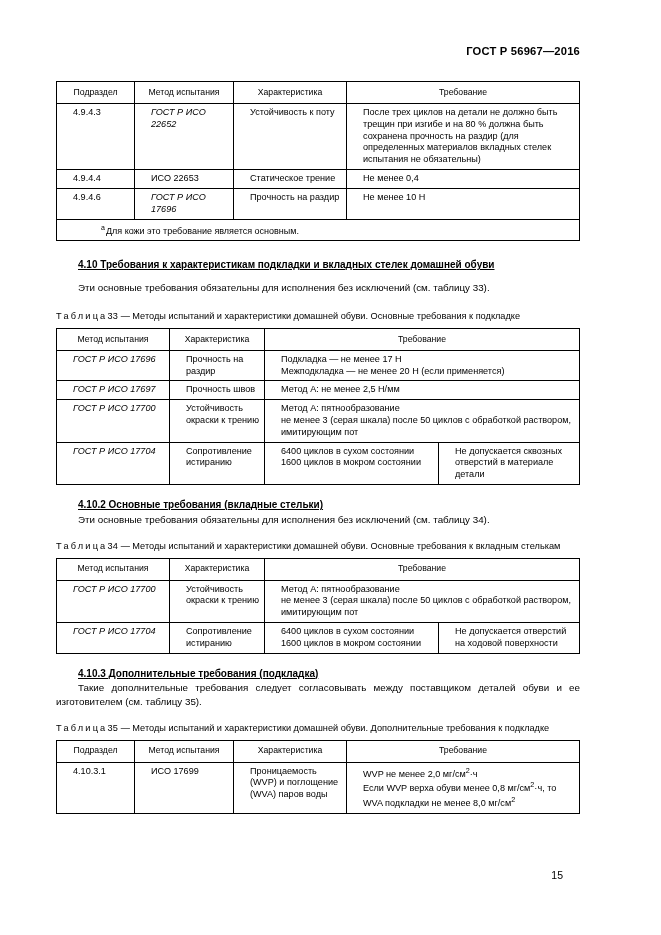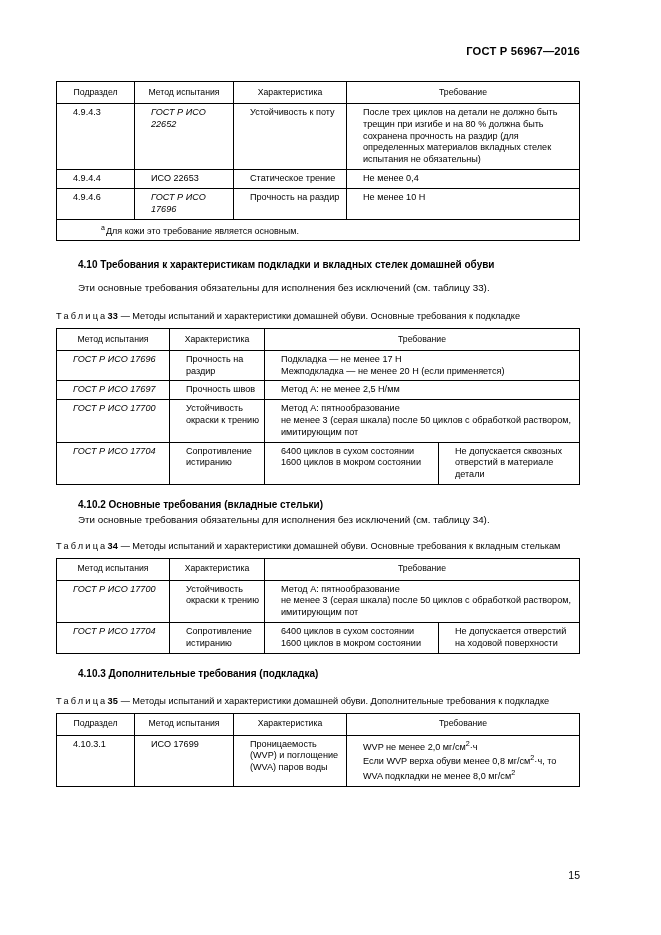--- a/index.html
+++ b/index.html
@@ -44,21 +44,20 @@
   .tbl-caption {
     font-size: 9.2px;
     margin-bottom: 5px;
     line-height: 1.25;
   }
   .tbl-caption .cap-word {
     letter-spacing: 2.2px;
   }
   .tbl-caption .cap-num {
     letter-spacing: .2px;
-    font-weight: bold;
   }
 
   
   table.gost {
     border-collapse: collapse;
     width: 100%;
     table-layout: fixed;
     font-size: 9.1px;
     line-height: 1.3;
   }
@@ -90,38 +89,39 @@
   }
   sup.su { font-size: 7.2px; vertical-align: super; }
 
   
   .sec-h {
     font-size: 10px;
     font-weight: bold;
     margin: 0;
     padding-left: 22px;
     line-height: 1.35;
+    text-decoration: underline;
   }
   .sec-h.lvl1 { margin-top: 17px; margin-bottom: 9px; }
   .sec-h.lvl2 { margin-top: 0; margin-bottom: 1px; }
   .body-p {
     font-size: 9.8px;
     margin: 0;
     line-height: 1.38;
     text-align: justify;
   }
   .body-p.indent { text-indent: 22px; }
   .gap-a { height: 17px; }
   .gap-b { height: 13px; }
   .gap-c { height: 15px; }
 
   
   .page-num {
     position: absolute;
-    right: 47px;
+    right: 64px;
     bottom: 54px;
     font-size: 10.5px;
     font-weight: normal;
   }
   .nowrap { white-space: nowrap; }
 </style>
 </head>
 <body>
 
 <div class="page">
@@ -275,20 +275,21 @@
           <div class="nowrap">1600 циклов в мокром состоянии</div>
         </td>
         <td>Не допускается отверстий на ходовой поверхности</td>
       </tr>
     </tbody>
   </table>
 
   <div class="gap-b"></div>
 
   <div class="sec-h lvl2">4.10.3 Дополнительные требования (подкладка)</div>
+  <p class="body-p indent">Такие дополнительные требования следует согласовывать между поставщиком деталей обуви и ее изготовителем (см. таблицу 35).</p>
 
   <div class="gap-c"></div>
 
   <div class="tbl-caption">
     <span class="cap-word">Таблица</span><span class="cap-num">35</span>
     <span>— Методы испытаний и характеристики домашней обуви. Дополнительные требования к подкладке</span>
   </div>
 
   <table class="gost">
     <colgroup>

